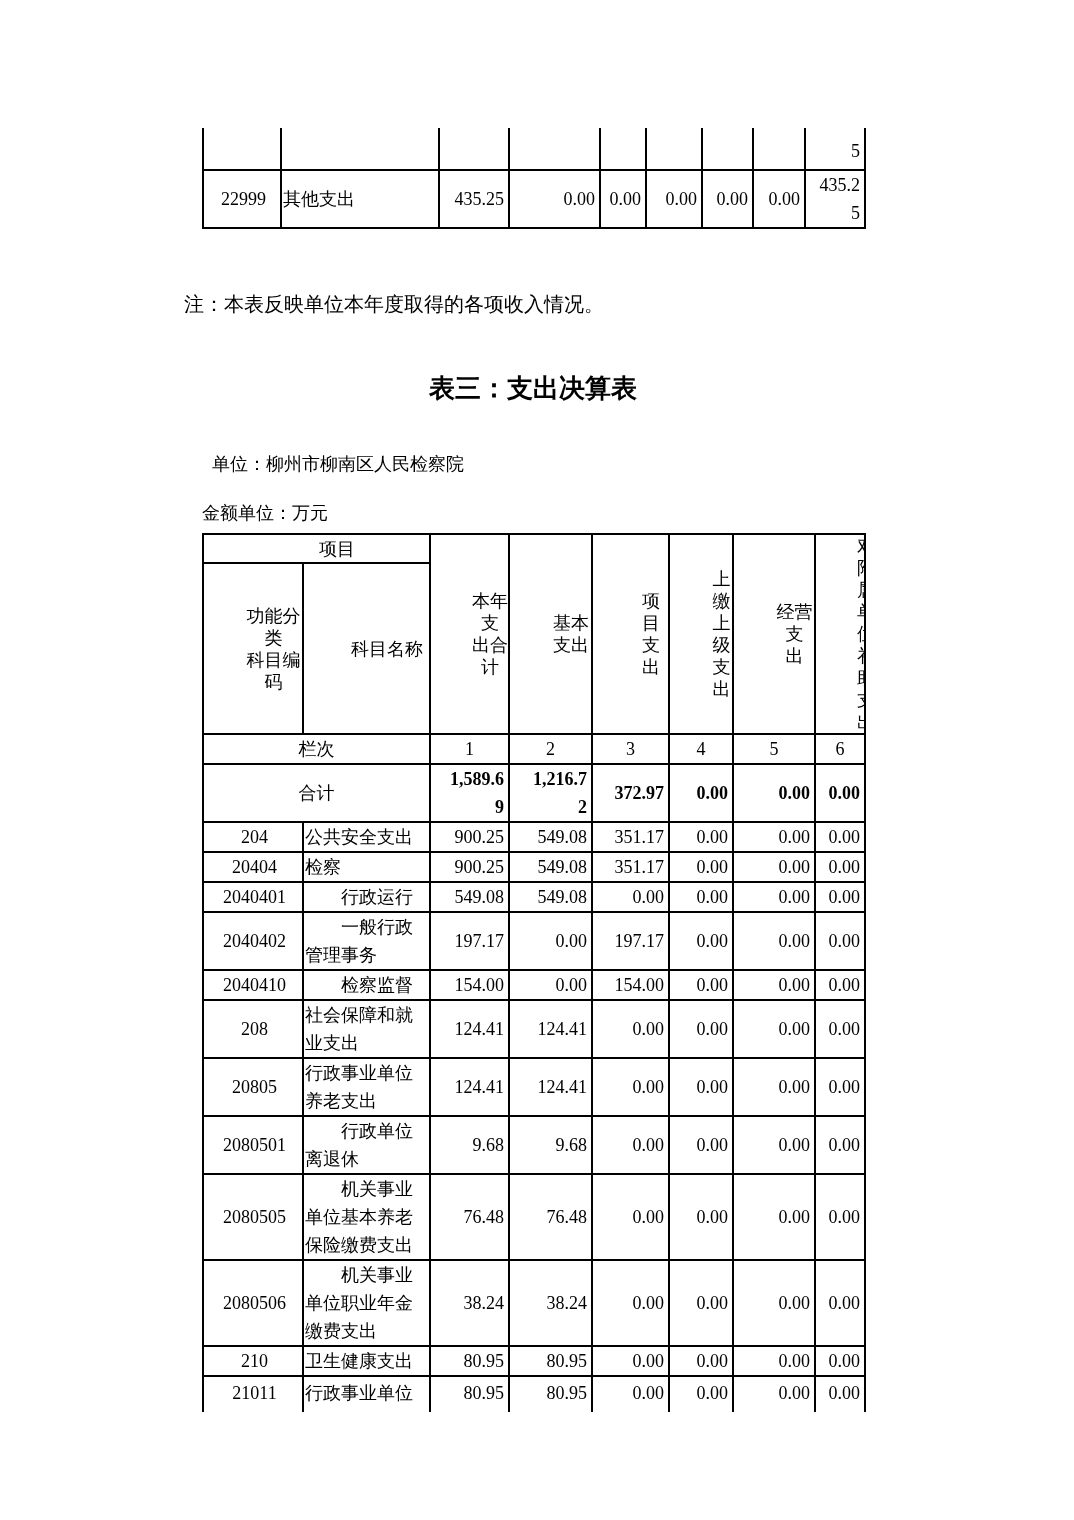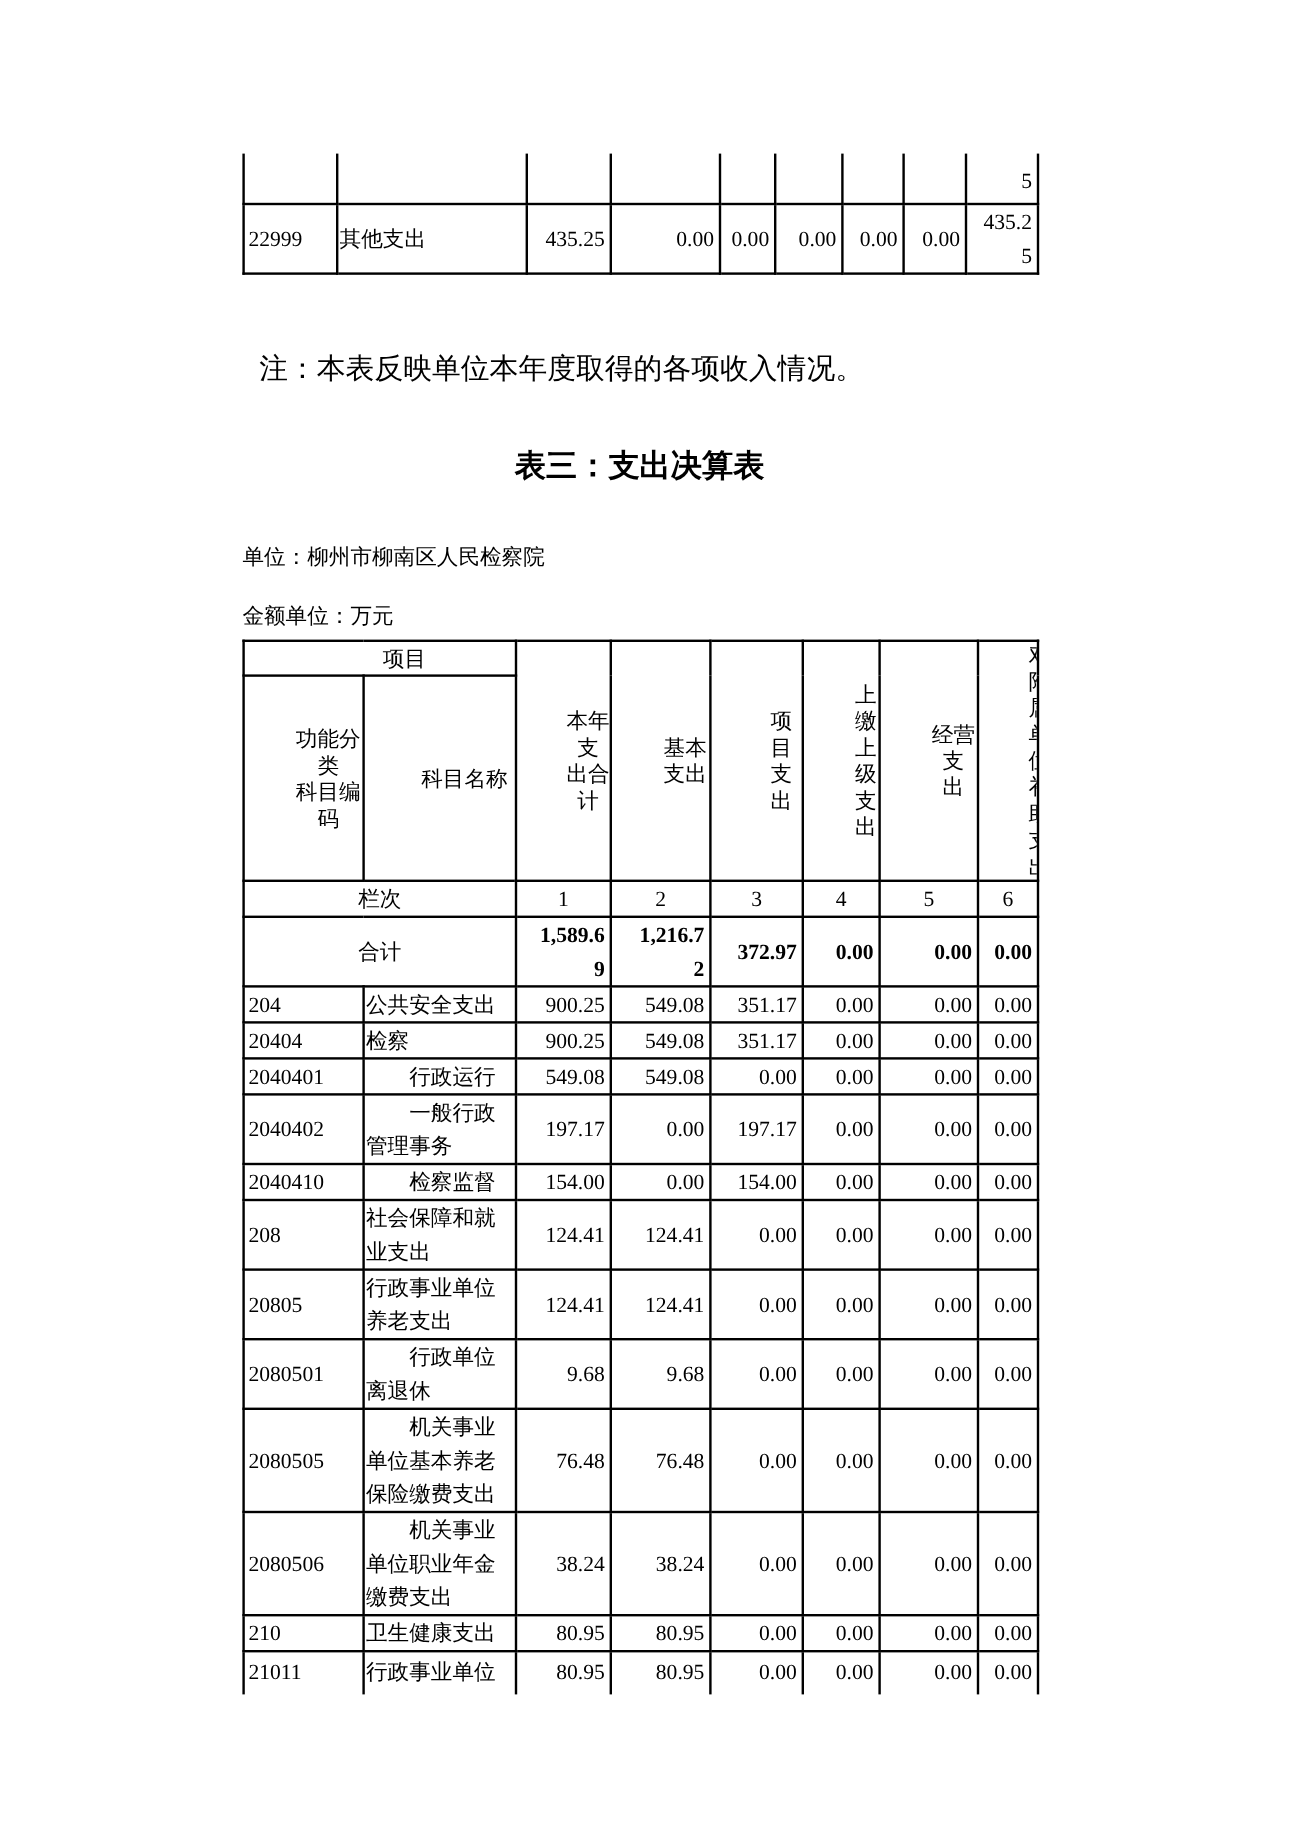--- a/index.html
+++ b/index.html
@@ -10,37 +10,37 @@
   }
   .t {
     position:absolute; border-collapse:collapse; table-layout:fixed;
     box-sizing:border-box;
   }
   .t td {
     border:2px solid #000; padding:0; overflow:hidden;
     font-size:18px; line-height:28px; vertical-align:middle;
     white-space:pre-line; box-sizing:border-box;
   }
-  td.code { text-align:left; padding:0 0 0 3px;border-radius:20px; }
+  td.code { text-align:center; padding:0 0 0 3px;border-radius:20px; }
   td.name { text-align:left; padding:0 1px; }
   td.num  { text-align:right; padding:0 4px; }
 
   
   .top-table { left:202px; top:128px; width:662px; }
   .top-table tr:nth-child(1) { height:42px; }
   .top-table tr:nth-child(1) td { border-top:none; }
   .top-table tr:nth-child(2) { height:58px; }
   .top-table tr:nth-child(3) { height:54px; }
   .top-table td.partial { vertical-align:bottom; padding-bottom:4px; }
 
   
-  .note  { position:absolute; left:216px; top:291px; font-size:24px; }
+  .note  { position:absolute; left:184px; top:291px; font-size:20px; }
   .title { position:absolute; left:202px; top:371px; width:662px;
            text-align:center; font-size:26px; font-weight:bold; }
-  .unit  { position:absolute; left:202px; top:452px; font-size:18px; }
+  .unit  { position:absolute; left:212px; top:452px; font-size:18px; }
   .amount{ position:absolute; left:202px; top:501px; width:662px;
            text-align:left; font-size:18px; }
 
   
   .main-table { left:202px; top:533px; width:662px; }
   .main-table tr.hdr td { text-align:center; line-height:22px;padding-left:41px; }
   .main-table tr.hdr1 { height:29px; }
   .main-table tr.lanci { height:20px; }
   .main-table tr.lanci td { text-align:center; }
   .main-table tr.total td { }

